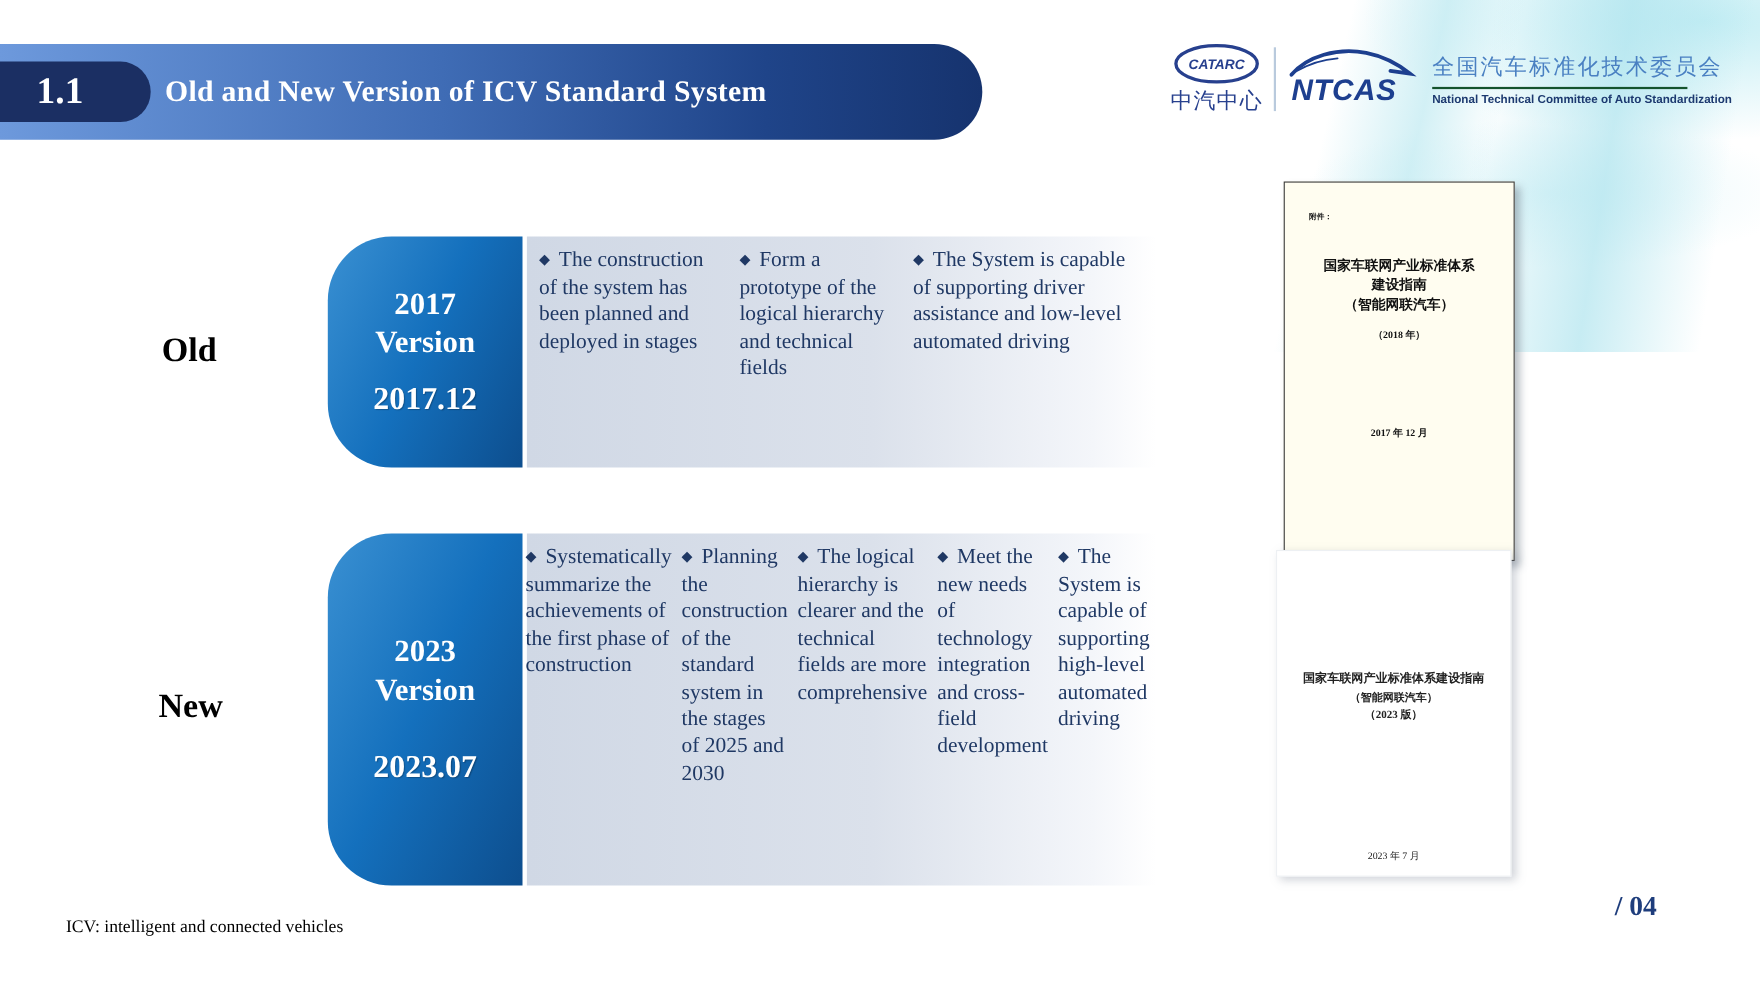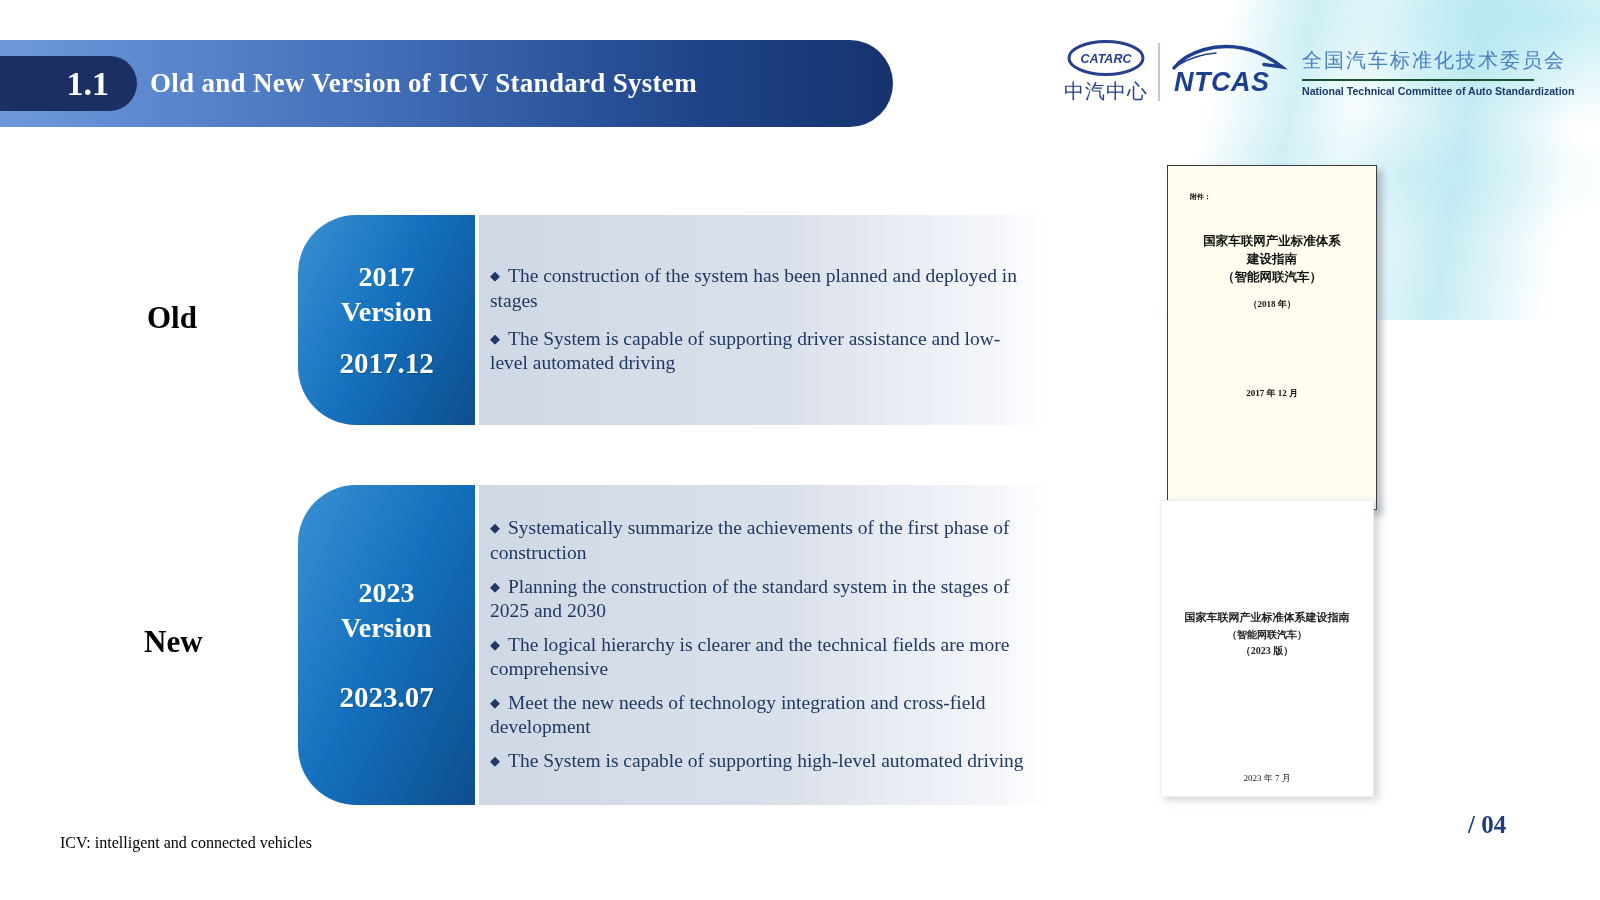--- a/index.html
+++ b/index.html
@@ -18,21 +18,21 @@
   }
   
   .banner{
     position:absolute;left:0;top:40px;width:893px;height:87px;
     background:linear-gradient(90deg,#6d99dc 0%,#3f6cb5 45%,#1f4489 78%,#16336e 100%);
     border-radius:0 44px 44px 0;
   }
   .section-badge{
     position:absolute;left:0;top:16px;width:137px;height:55px;
     background:#1b2f63;border-radius:0 28px 28px 0;
-    display:flex;align-items:center;justify-content:flex-end;padding-right:28px;box-sizing:border-box;
+    display:flex;align-items:center;justify-content:center;padding-right:28px;box-sizing:border-box;
     color:#ffffff;font-size:34px;font-weight:bold;
   }
   .banner-title{
     position:absolute;left:150px;top:0;height:87px;display:flex;align-items:center;
     color:#ffffff;font-size:27px;font-weight:bold;letter-spacing:0.3px;
   }
   
   .logos{position:absolute;left:1064px;top:36px;height:72px;display:flex;align-items:center;}
   .catarc{display:flex;flex-direction:column;align-items:center;width:84px;}
   .catarc-name{font-family:"Liberation Sans","DejaVu Sans",sans-serif;font-weight:normal;color:#27408e;font-size:20px;letter-spacing:1px;margin-top:1px;}
@@ -55,21 +55,21 @@
     display:flex;flex-direction:column;align-items:center;justify-content:center;gap:36px;
     color:#ffffff;text-align:center;
   }
   .version-block.old{top:215px;height:210px;gap:18px;}
   .version-block.new{top:485px;height:320px;}
   .version-name{font-size:28px;font-weight:bold;line-height:1.22;}
   .version-date{font-size:29px;font-weight:bold;text-shadow:1px 1px 1px rgba(0,0,0,0.25);}
   .bullet-panel{
     position:absolute;left:479px;width:572px;box-sizing:border-box;
     background:linear-gradient(90deg,#d0d8e5 0%,#dbe1eb 55%,#f4f6fa 90%,#ffffff 100%);
-    display:flex;flex-direction:column;justify-content:center;
+    display:flex;flex-direction:row;justify-content:center;
     padding:10px 18px 10px 11px;
   }
   .bullet-panel.old{top:215px;height:210px;gap:13px;}
   .bullet-panel.new{top:485px;height:320px;gap:9px;}
   .bullet-panel ul{margin:0;padding:0;list-style:none;}
   .bullet-panel li{color:#1f3864;font-size:19.5px;line-height:1.26;}
   .bullet-panel li::before{content:"\25C6";font-size:13px;margin-right:8px;position:relative;top:-2px;}
   
   .doc{position:absolute;box-sizing:border-box;text-align:center;}
   .doc1{
@@ -136,20 +136,23 @@
       <div>2017</div>
       <div>Version</div>
     </div>
     <div class="version-date">2017.12</div>
   </div>
   <div class="bullet-panel old">
     <ul>
       <li>The construction of the system has been planned and deployed in stages</li>
     </ul>
     <ul>
+      <li>Form a prototype of the logical hierarchy and technical fields</li>
+    </ul>
+    <ul>
       <li>The System is capable of supporting driver assistance and low-level automated driving</li>
     </ul>
   </div>
 
   <div class="row-label new">New</div>
   <div class="version-block new">
     <div class="version-name">
       <div>2023</div>
       <div>Version</div>
     </div>

